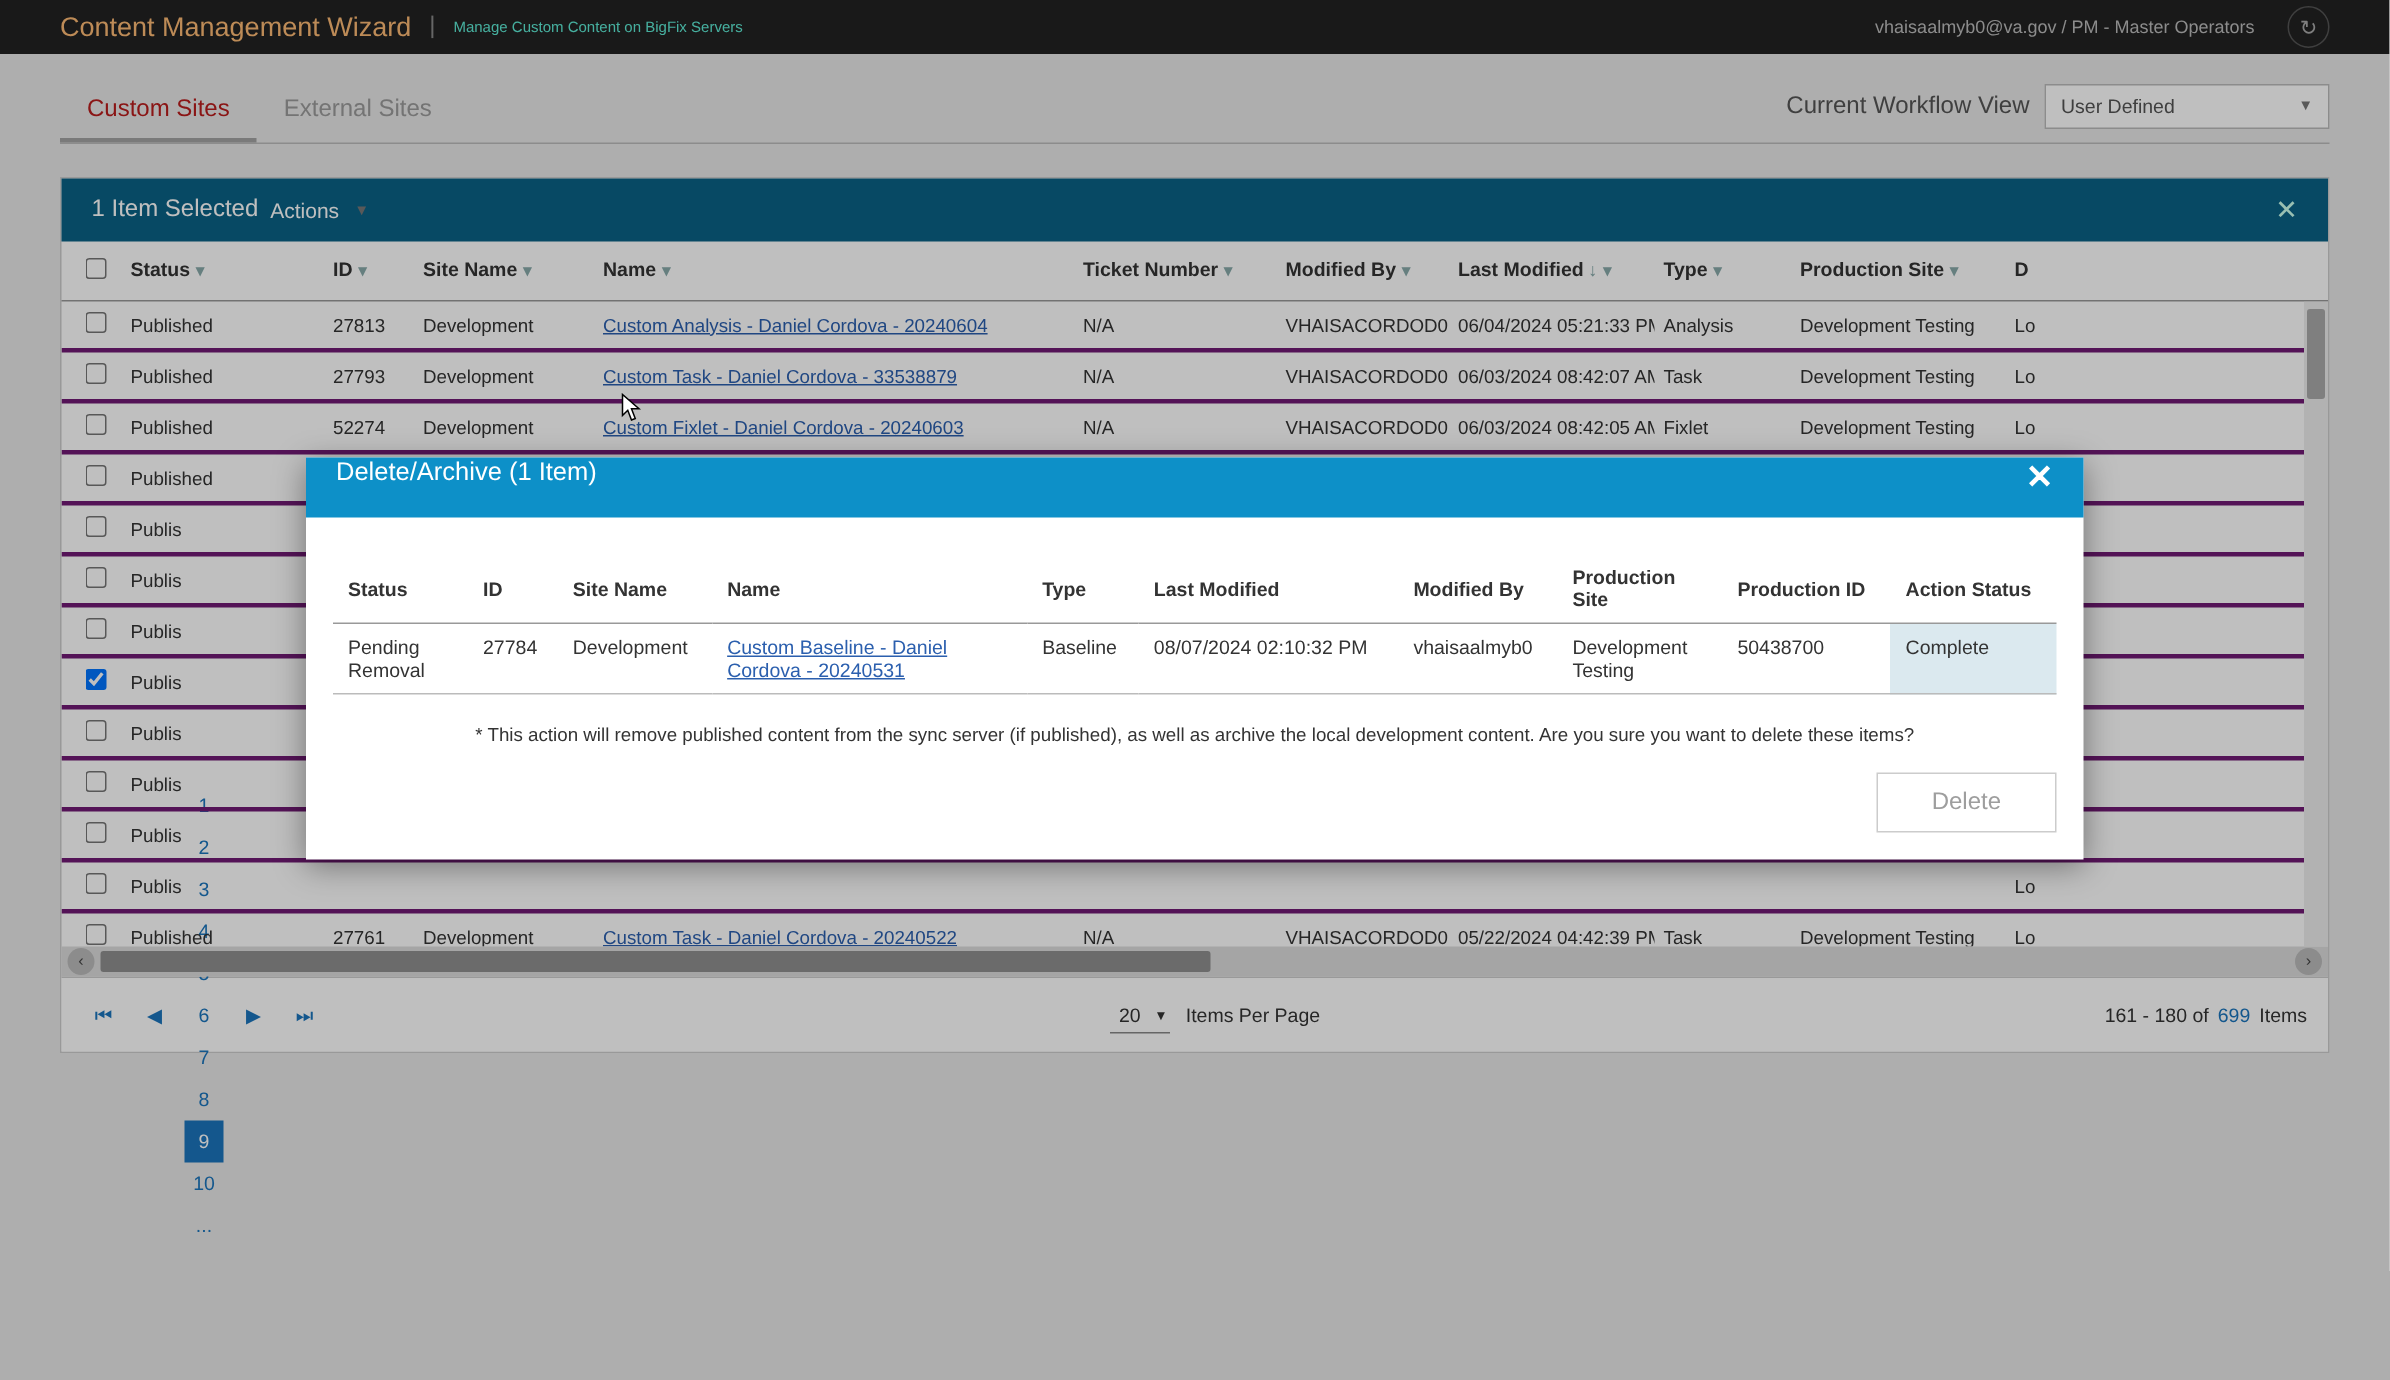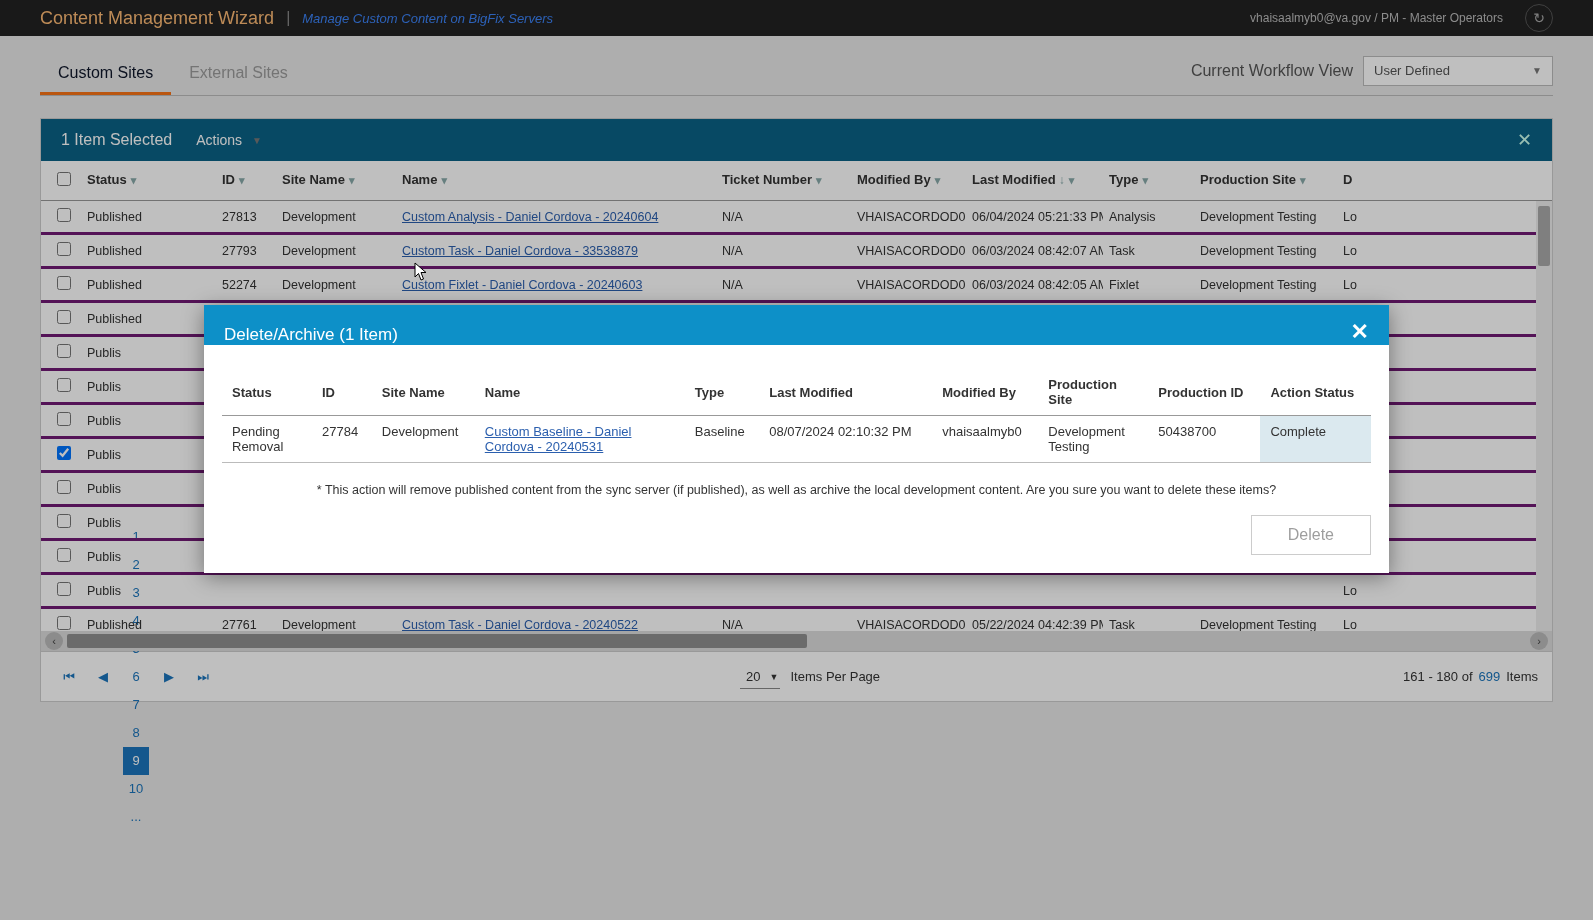--- a/index.html
+++ b/index.html
@@ -1,37 +1,37 @@
 <!DOCTYPE html>
 <html><head>
 <meta charset="utf-8">
 <style>
 * { box-sizing: border-box; margin: 0; padding: 0; }
 body { font-family: Arial, sans-serif; background: #e8e8e8; color: #333; width:1593px; height:920px; overflow:hidden; position:relative;}
 .topbar { height:36px; background:#222; color:#ccc; display:flex; align-items:center; padding:0 40px; justify-content:space-between;}
 .topbar-left{display:flex;align-items:center;gap:12px;}
 .app-title{color:#fdba74;font-size:18px;}
 .topbar-sep{color:#888;}
-.app-sub{color:#3b82f6;font-size:13px;font-style:italic;}
+.app-sub{color:#5eead4;font-size:10px;}
 .topbar-right{display:flex;align-items:center;gap:12px;font-size:12px;color:#bbb;}
 .recycle-bar{width:28px;height:28px;border:1px solid #555;border-radius:50%;display:flex;align-items:center;justify-content:center;color:#aaa;font-size:14px;margin-left:10px;}
 
 .content{padding:16px 40px;}
 .tabs{display:flex;align-items:center;justify-content:space-between;border-bottom:1px solid #bbb;}
 .tabs-left{display:flex;}
 .tab{padding:12px 18px 10px;font-size:16px;color:#9b9b9b;cursor:pointer;}
-.tab.active{color:#0f172a;border-bottom:3px solid #f97316;}
+.tab.active{color:#b91c1c;border-bottom:3px solid #a3a3a3;}
 .tabs-right{display:flex;align-items:center;gap:10px;padding-bottom:6px;}
 .wf-label{font-size:16px;color:#555;}
 .wf-select{border:1px solid #bbb;background:#fff;height:30px;min-width:190px;display:flex;align-items:center;justify-content:space-between;padding:0 10px;font-size:13px;color:#555;}
 .chev{font-size:10px;color:#777;}
 
 .table-wrap{margin-top:22px;background:#fff;border:1px solid #ccc;}
 .sel-bar{height:42px;background:#0a6286;color:#fff;display:flex;align-items:center;padding:0 20px;justify-content:space-between;}
-.sel-left{display:flex;align-items:center;gap:24px;}
+.sel-left{display:flex;align-items:center;gap:8px;}
 .actions-btn{display:flex;align-items:center;gap:10px;font-size:14px;}
 .sel-close{font-size:18px;color:#cfe;}
 
 .grid-head{display:flex;border-bottom:1px solid #999;padding:10px 10px;font-size:13px;font-weight:bold;color:#333;}
 .grid-row{display:flex;border-bottom:3px solid #701a75;padding:6px 10px;font-size:12.5px;color:#333;align-items:center;min-height:27px;}
 .cell{padding:1px 6px;overflow:hidden;white-space:nowrap;}
 .c-chk{width:30px;}
 .c-status{width:135px;}
 .c-id{width:60px;}
 .c-site{width:120px;}
@@ -60,21 +60,21 @@
 .pg-num{width:26px;height:28px;display:flex;align-items:center;justify-content:center;color:#1b75bc;}
 .pg-num.active{background:#1b75bc;color:#fff;}
 .pg-mid{display:flex;align-items:center;gap:10px;}
 .pg-size{border-bottom:1px solid #888;padding:4px 20px 4px 6px;position:relative;}
 .pg-size .tri{position:absolute;right:2px;top:7px;font-size:9px;}
 .pg-right{display:flex;align-items:center;gap:6px;}
 .totlink{color:#1b75bc;}
 
 .modal-overlay{position:absolute;inset:0;background:rgba(0,0,0,.25);display:flex;align-items:flex-start;justify-content:center;padding-top:305px;}
 .modal{width:1185px;background:#fff;box-shadow:0 4px 20px rgba(0,0,0,.4);}
-.modal-head{height:40px;background:#0d90c8;color:#fff;display:flex;align-items:flex-end;justify-content:space-between;padding:0 20px;font-size:17px;}
+.modal-head{height:40px;background:#0d90c8;color:#fff;display:flex;align-items:flex-start;justify-content:space-between;padding:0 20px;font-size:17px;}
 .modal-body{padding:24px 18px 18px;}
 .mtable{width:100%;border-collapse:collapse;font-size:13px;}
 .mtable th{border-bottom:1px solid #999;padding:8px 10px;text-align:left;font-weight:bold;}
 .mtable td{border-bottom:1px solid #bbb;padding:8px 10px;vertical-align:top;}
 .mtable .actcell{background:#dbe9ef;}
 .mt-note{margin-top:20px;font-size:12.5px;color:#333;text-align:center;}
 .mt-actions{display:flex;justify-content:flex-end;margin-top:18px;}
 .del-btn{border:1px solid #ccc;background:#fff;color:#9e9e9e;padding:10px 36px;font-size:16px;}
 .close-x{cursor:pointer;font-size:22px;font-weight:bold;}
 

